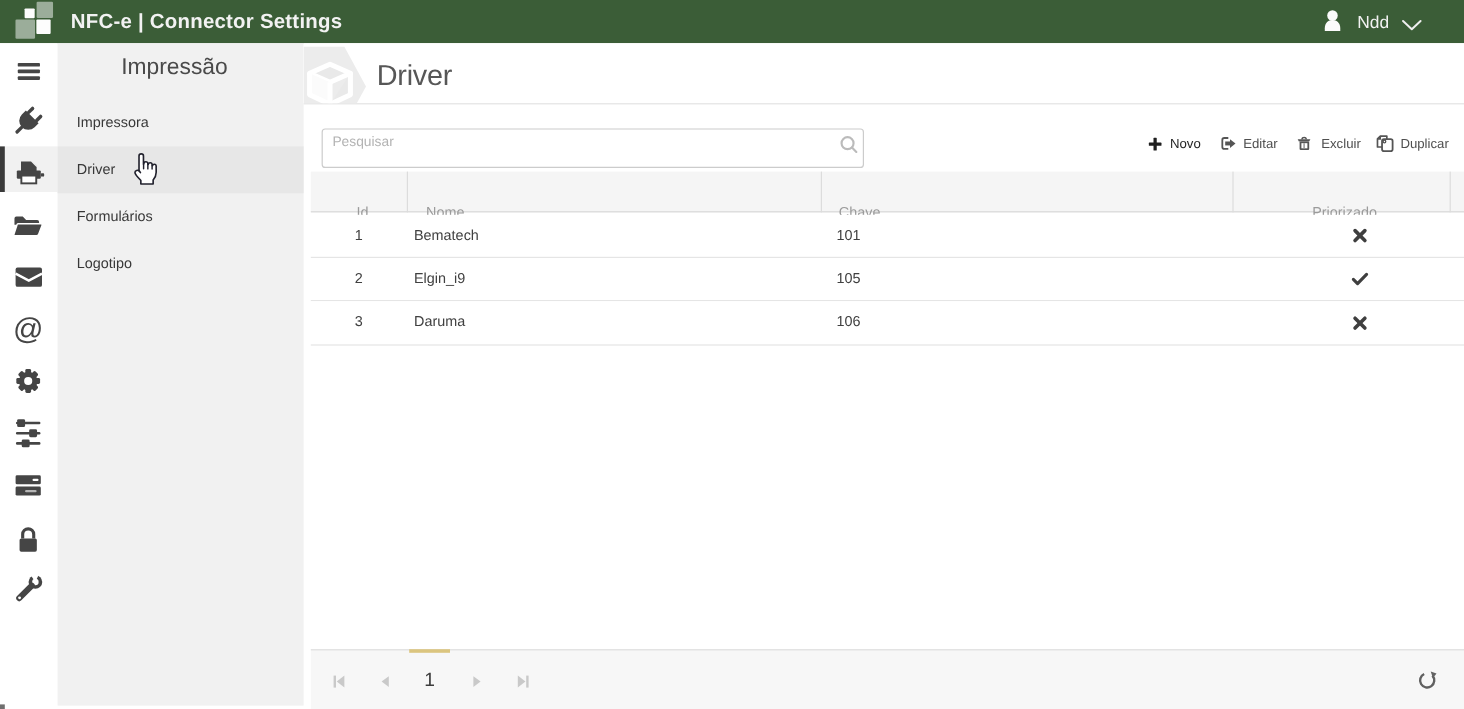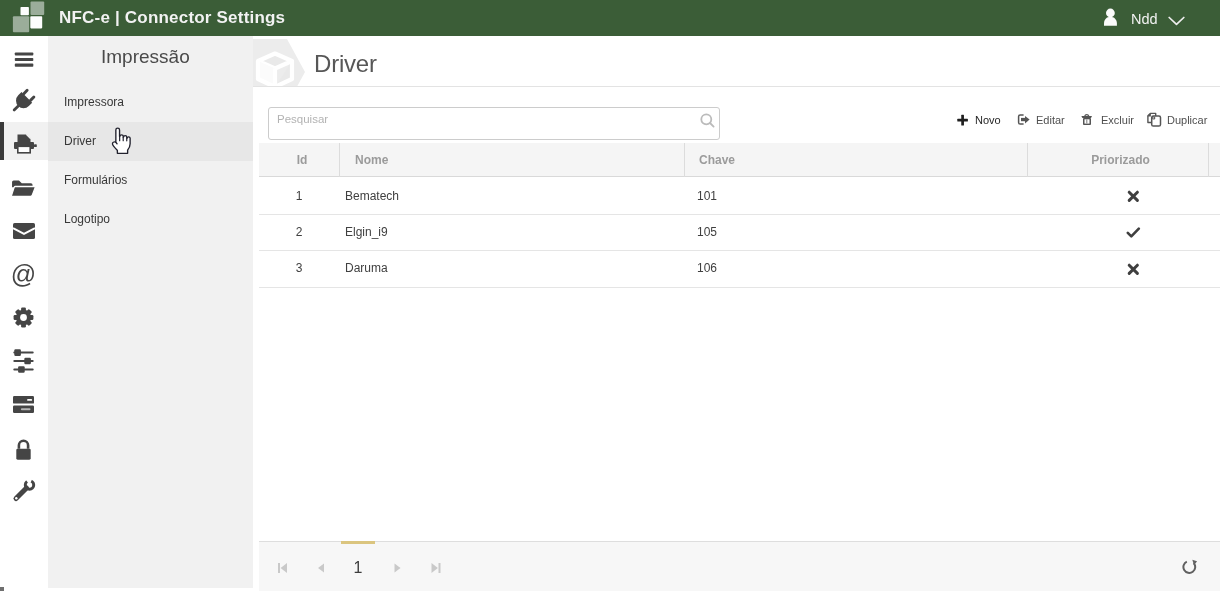--- a/index.html
+++ b/index.html
@@ -26,21 +26,21 @@
   .pagehead { position:absolute; left:253px; top:36px; width:967px; height:51px;
     background:#fff; border-bottom:1px solid #e3e3e3; overflow:hidden; }
   .pagetitle { position:absolute; left:61px; top:16px; font-size:24px; line-height:1; letter-spacing:-0.2px; color:#575757; }
   .search { position:absolute; left:268px; top:107px; width:452px; height:33px;
     border:1px solid #ccc; border-radius:3px; background:#fff; }
   .search span { position:absolute; left:8px; top:1px; line-height:20px; font-size:11.5px; color:#b3b3b3; }
   .tbtn { position:absolute; top:114px; height:13px; line-height:13px; font-size:11px; color:#4f4f4f; }
   
   .thead { position:absolute; left:259px; top:143px; width:961px; height:34px;
     background:#f5f5f5; border-bottom:1px solid #d9d9d9; }
-  .th { position:absolute; top:0; height:34px; line-height:34px; font-size:12px; color:#9b9b9b;font-weight:bold; }
+  .th { position:absolute; top:17px; height:34px; line-height:34px; font-size:12px; color:#9b9b9b; }
   .vline { position:absolute; top:0; height:34px; width:1px; background:#dcdcdc; }
   .trow { position:absolute; left:259px; width:961px; height:36px; border-bottom:1px solid #e5e5e5;
     background:#fff; }
   .td { position:absolute; top:0; height:35px; line-height:35px; font-size:12px; color:#404040; }
   
   .pager { position:absolute; left:259px; top:541px; width:961px; height:50px;
     background:#f7f7f7; border-top:1px solid #dedede; }
   .pgnum { position:absolute; left:82px;  top:11px; width:34px; height:30px; text-align:center;
     line-height:30px; font-size:16px; color:#3d3d3d; }
   .pgsel { position:absolute; left:82px; top:-1px; width:34px; height:3px; background:#dbc57f; }

